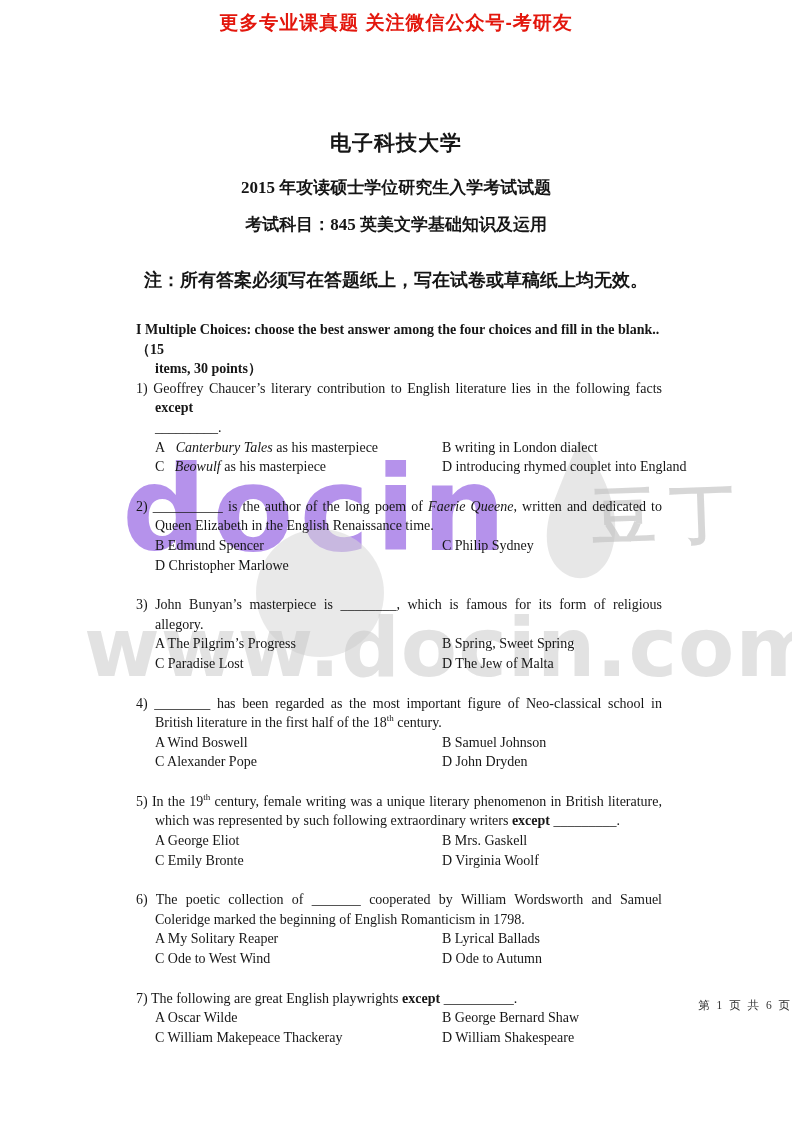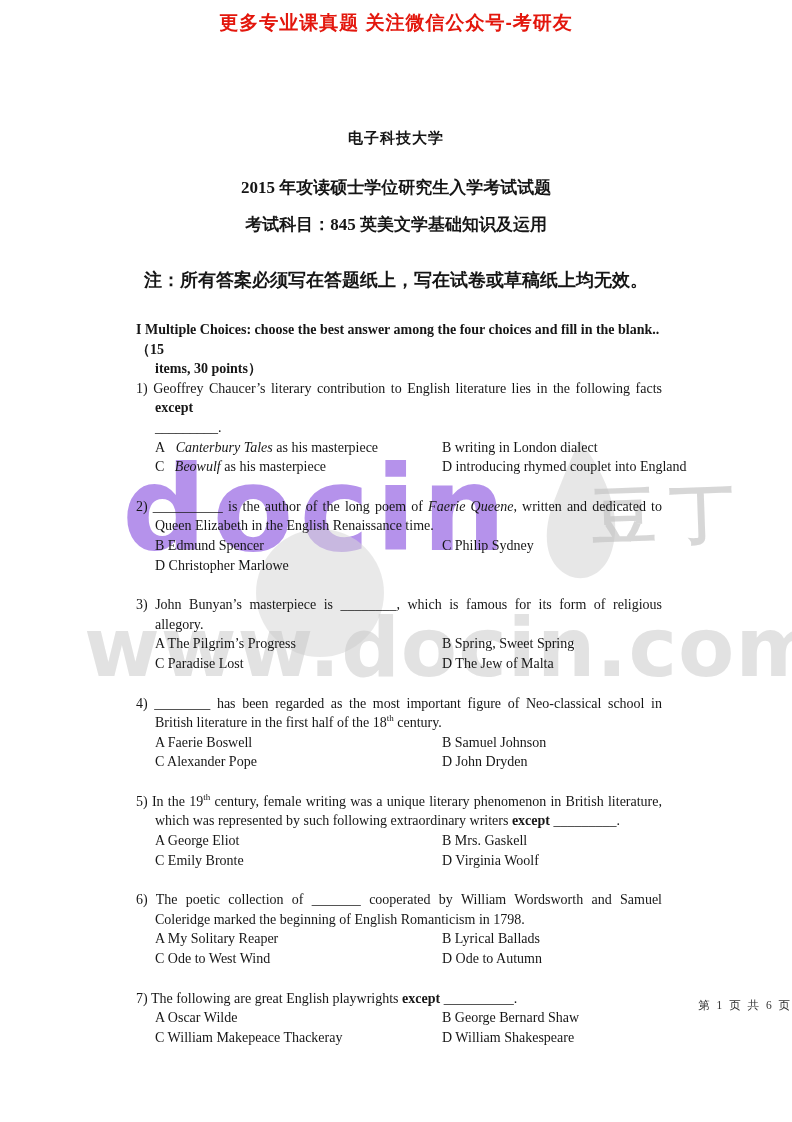--- a/index.html
+++ b/index.html
@@ -42,21 +42,21 @@
     font-weight: bold; font-size: 82px; letter-spacing: 1px;
     color: #c8c8c8; opacity: 0.52;
     white-space: nowrap;
   }
 
   
   .doc-line {
     position: absolute; left: 0; width: 100%;
     text-align: center; font-weight: bold; z-index: 1;
   }
-  .doc-university { top: 129px; font-size: 15px; letter-spacing: 1px; }
+  .doc-university { top: 129px; font-size: 21px; letter-spacing: 1px; }
   .doc-title     { top: 176px; font-size: 17px; }
   .doc-subject   { top: 213px; font-size: 17px; }
   .doc-note      { top: 268px; font-size: 18px; }
 
   
   .content {
     position: absolute; left: 136px; top: 320px; width: 526px;
     z-index: 1;
     font-size: 14px; line-height: 19.6px;
   }
@@ -128,21 +128,21 @@
         <div class="options">
           <div class="opt">A The Pilgrim’s Progress</div>
           <div class="opt">B Spring, Sweet Spring</div>
           <div class="opt">C Paradise Lost</div>
           <div class="opt">D The Jew of Malta</div>
         </div>
       </div>
       <div class="question">
         <div class="stem">4) ________ has been regarded as the most important figure of Neo-classical school in British literature in the first half of the 18<sup>th</sup> century.</div>
         <div class="options">
-          <div class="opt">A Faerie Boswell</div>
+          <div class="opt">A Wind Boswell</div>
           <div class="opt">B Samuel Johnson</div>
           <div class="opt">C Alexander Pope</div>
           <div class="opt">D John Dryden</div>
         </div>
       </div>
       <div class="question">
         <div class="stem">5) In the 19<sup>th</sup> century, female writing was a unique literary phenomenon in British literature, which was represented by such following extraordinary writers <b>except</b> _________.</div>
         <div class="options">
           <div class="opt">A George Eliot</div>
           <div class="opt">B Mrs. Gaskell</div>

